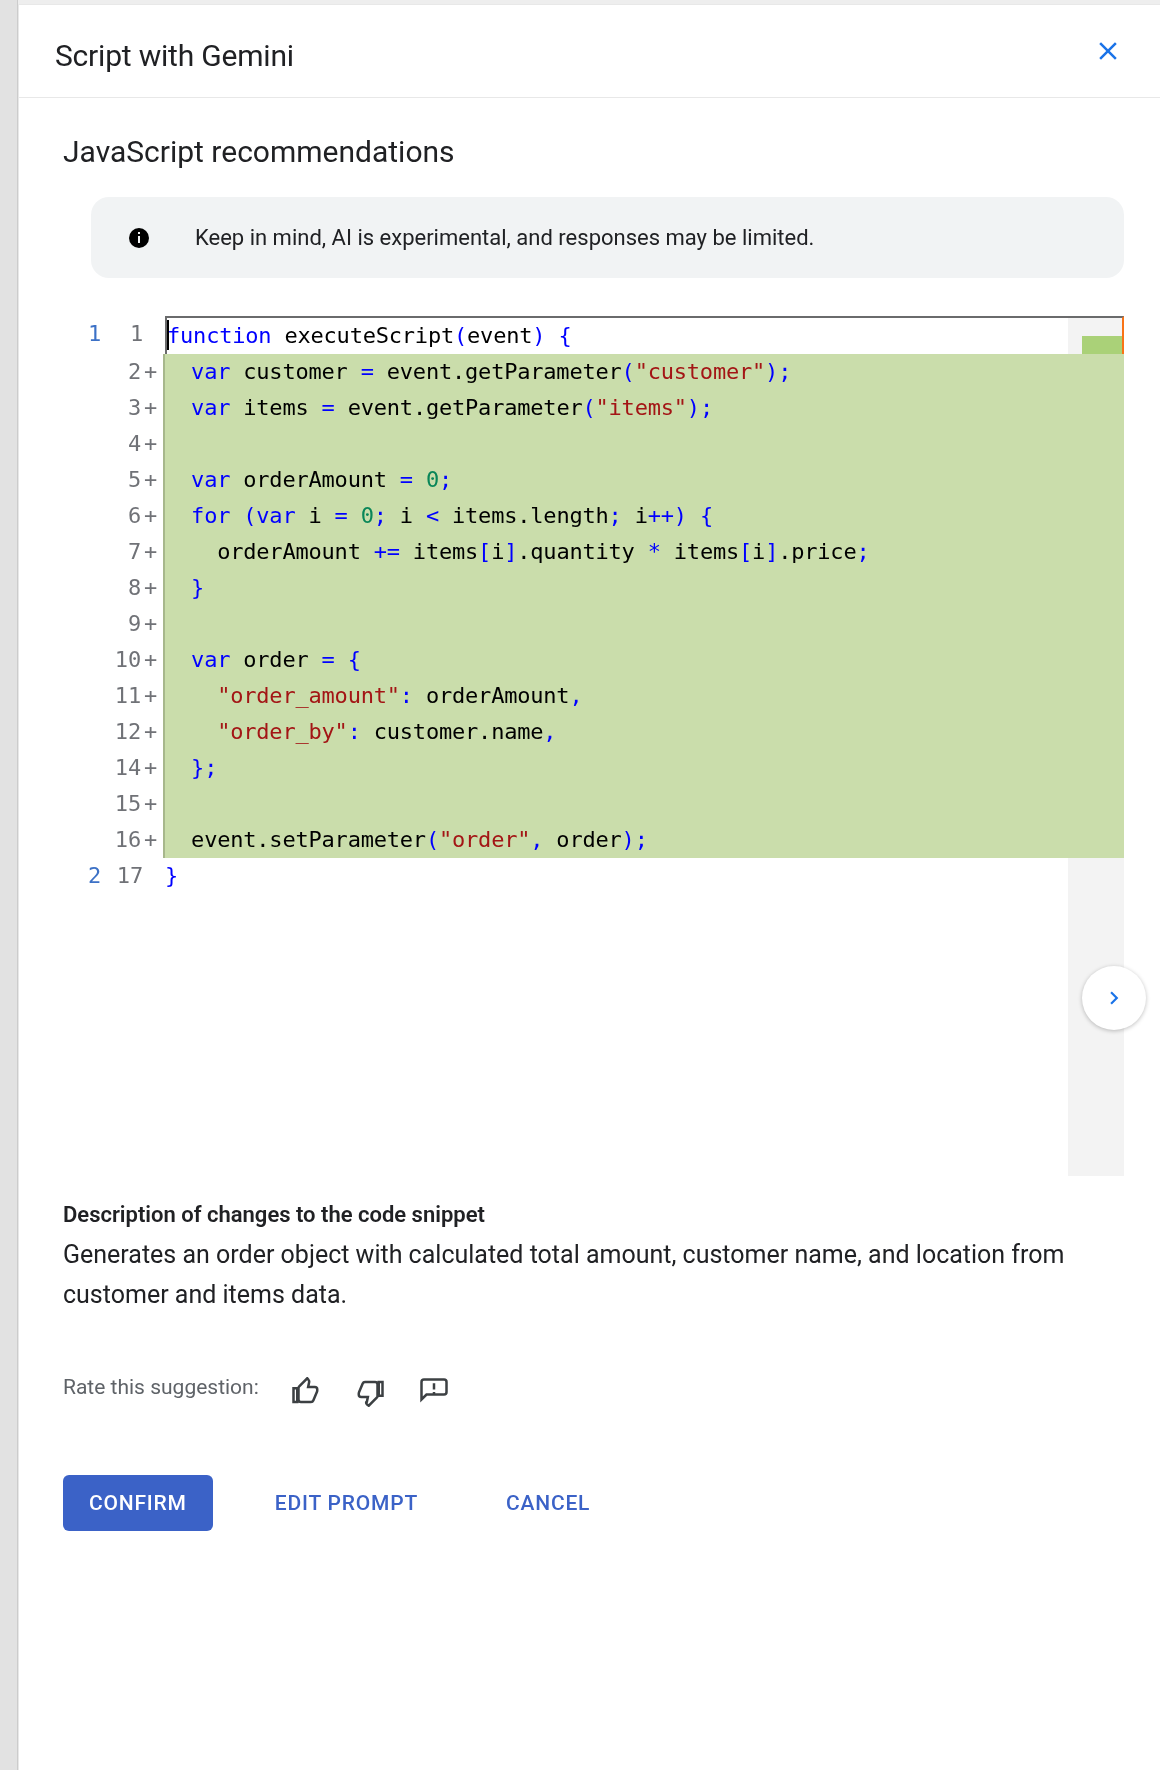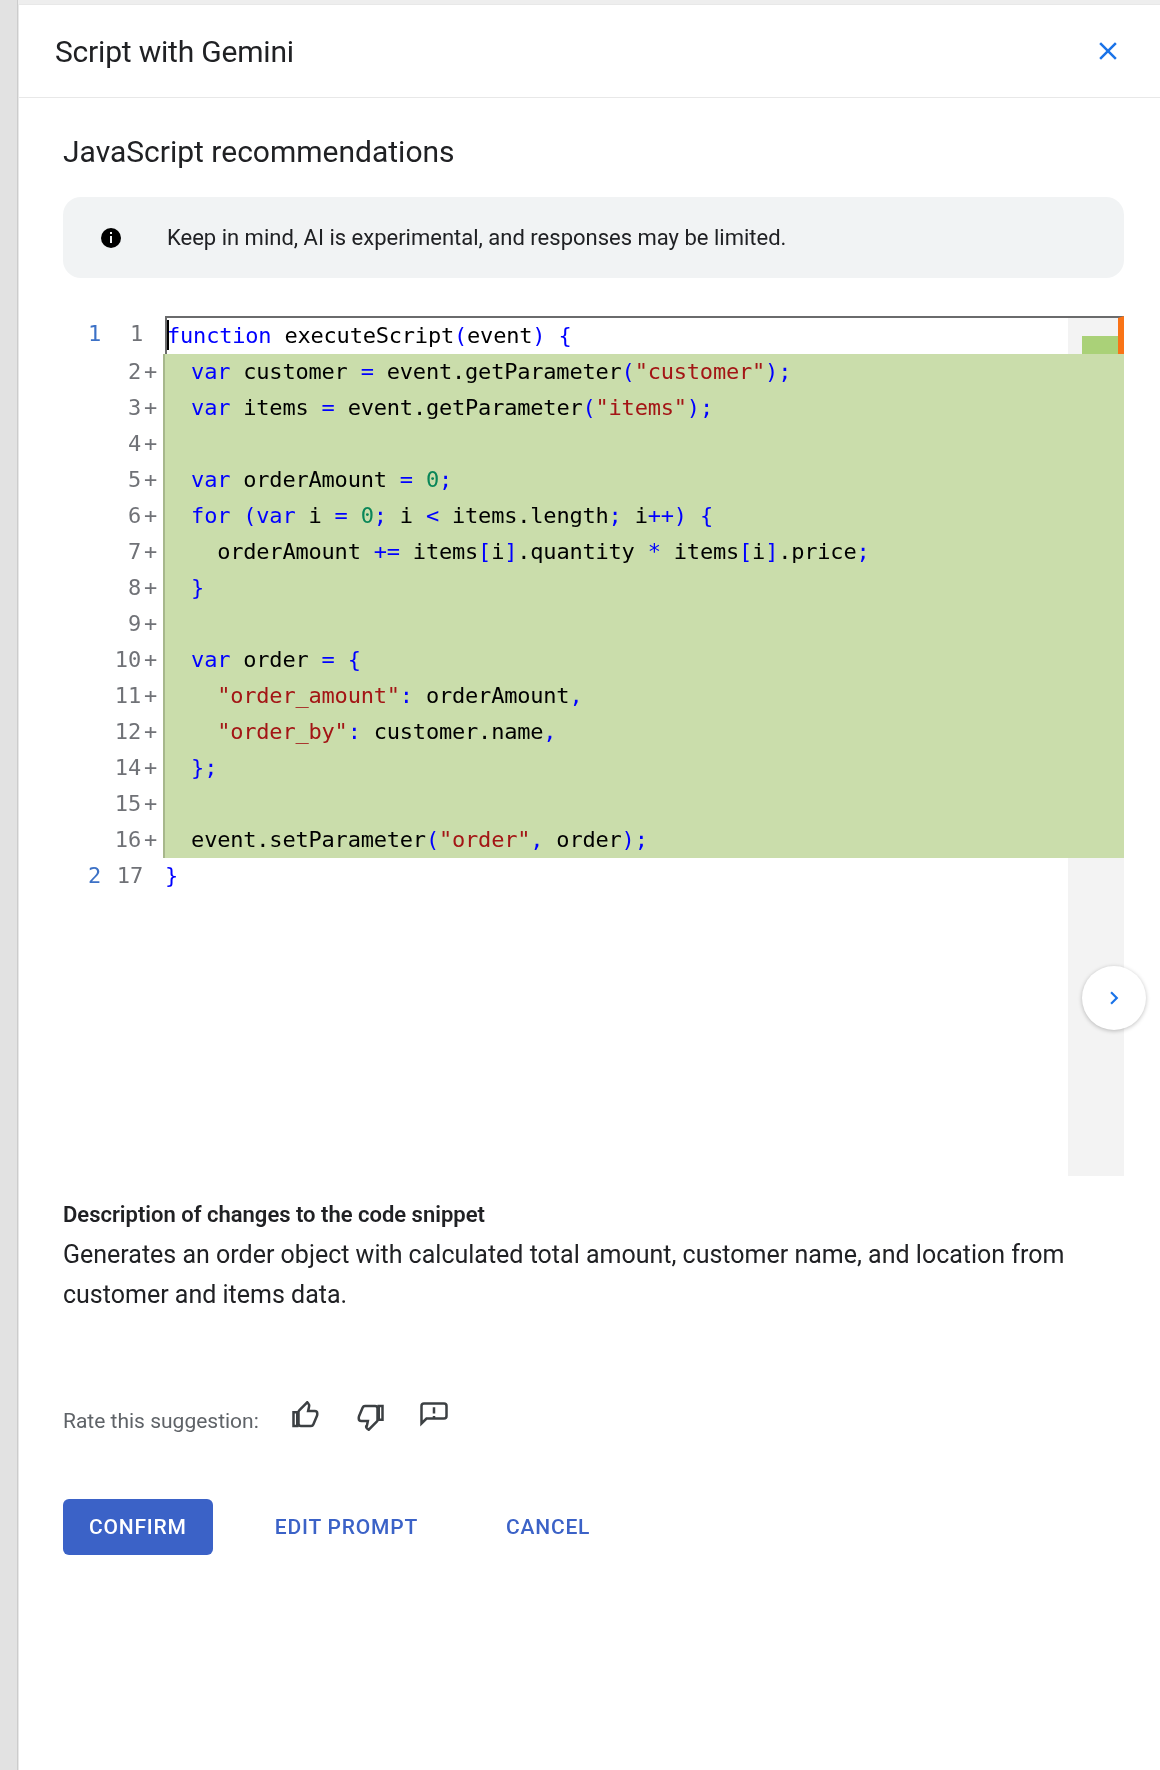--- a/index.html
+++ b/index.html
@@ -25,21 +25,21 @@
       right: 0; bottom: 0;
       background: #fff;
       border: 1px solid #e8e8e8;
       border-right: none;
       border-bottom: none;
       display: flex;
       flex-direction: column;
     }
     .dialog-header {
       display: flex;
-      align-items: center;
+      align-items: flex-end;
       justify-content: space-between;
       padding: 24px 30px 24px 36px;
       border-bottom: 1px solid #e8e8e8;
     }
     .dialog-header h1 {
       font-size: 30px;
       font-weight: 400;
       letter-spacing: -0.2px;
     }
     .close-btn {
@@ -62,20 +62,21 @@
       margin-bottom: 28px;
     }
     .notice {
       background: #f1f3f4;
       border-radius: 18px;
       padding: 28px 36px;
       display: flex;
       align-items: center;
       gap: 44px;
       margin-bottom: 34px;
+      margin-left: 28px;
     }
     .notice svg { width: 24px; height: 24px; flex: 0 0 24px; }
     .notice-text { font-size: 22px; }
     .code-area {
       font-family: "SFMono-Regular", Menlo, Consolas, monospace;
       font-size: 22px;
       line-height: 36px;
       letter-spacing: -0.2px;
       display: flex;
       flex-direction: column;
@@ -99,21 +100,21 @@
     .inner-gutter.added::after { content: "+"; color:#707277; padding-left: 3px; }
     .inner-gutter:not(.added)::after { content: "\00a0"; padding-left: 3px; }
     .code-cell {
       white-space: pre;
       position: relative;
       flex: 1;
     }
     .first-line .code-cell {
       border-top: 2px solid #6a6b6c;
       border-left: 2px solid #6a6b6c;
-      border-right: 6px solid #f97316;
+      border-right: 2px solid #f97316;
     }
     .added-row .code-cell { background: #caddab; }
     .added-row .inner-gutter { border-right: 2px solid #a7b78c; }
     .kw { color: #0000ff; }
     .st { color: #a31515; }
     .nm { color: #098658; }
     .pr { color: #000; }
     .highlight-pane {
       position: absolute;
       right: 0;
@@ -148,22 +149,22 @@
       display: flex; align-items: center; justify-content: center;
       cursor: pointer;
     }
     .nav-chevron svg { width: 26px; height: 26px; }
     .desc {
       margin-top: 308px;
     }
     .desc h3 { font-size: 22px; font-weight: 600; margin-bottom: 8px; }
     .desc p { font-size: 25px; line-height: 1.6; }
     .rate-row {
-      margin-top: 84px;
-      display: flex; align-items: flex-end; gap: 30px;
+      margin-top: 60px;
+      display: flex; align-items: flex-start; gap: 30px;
     }
     .rate-row span { color: #5f6368; font-size: 21px; }
     .rate-row .ricon {
       width: 34px; height: 34px;
       display: flex; align-items: center; justify-content: center;
       cursor: pointer;
     }
     .rate-row .ricon svg { width: 30px; height: 30px; }
     .button-row {
       margin-top: 66px;

